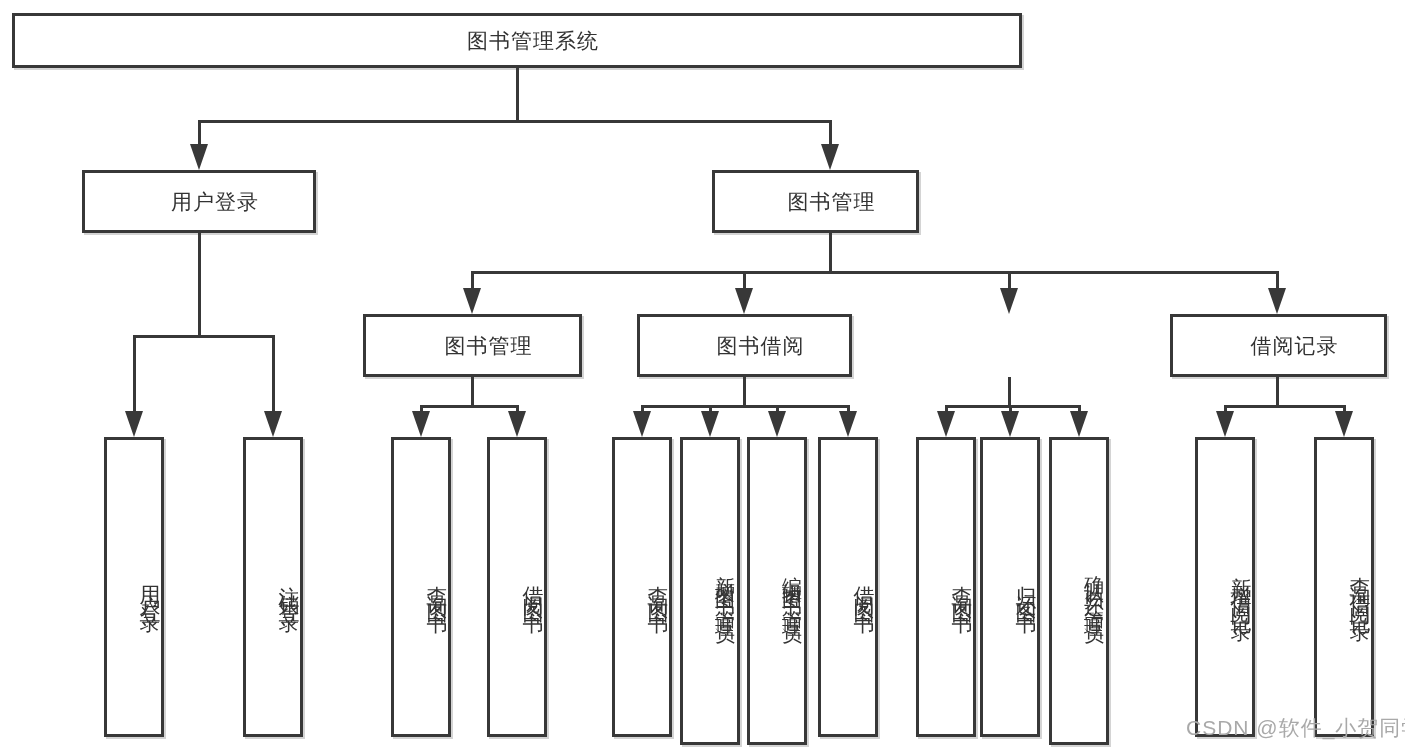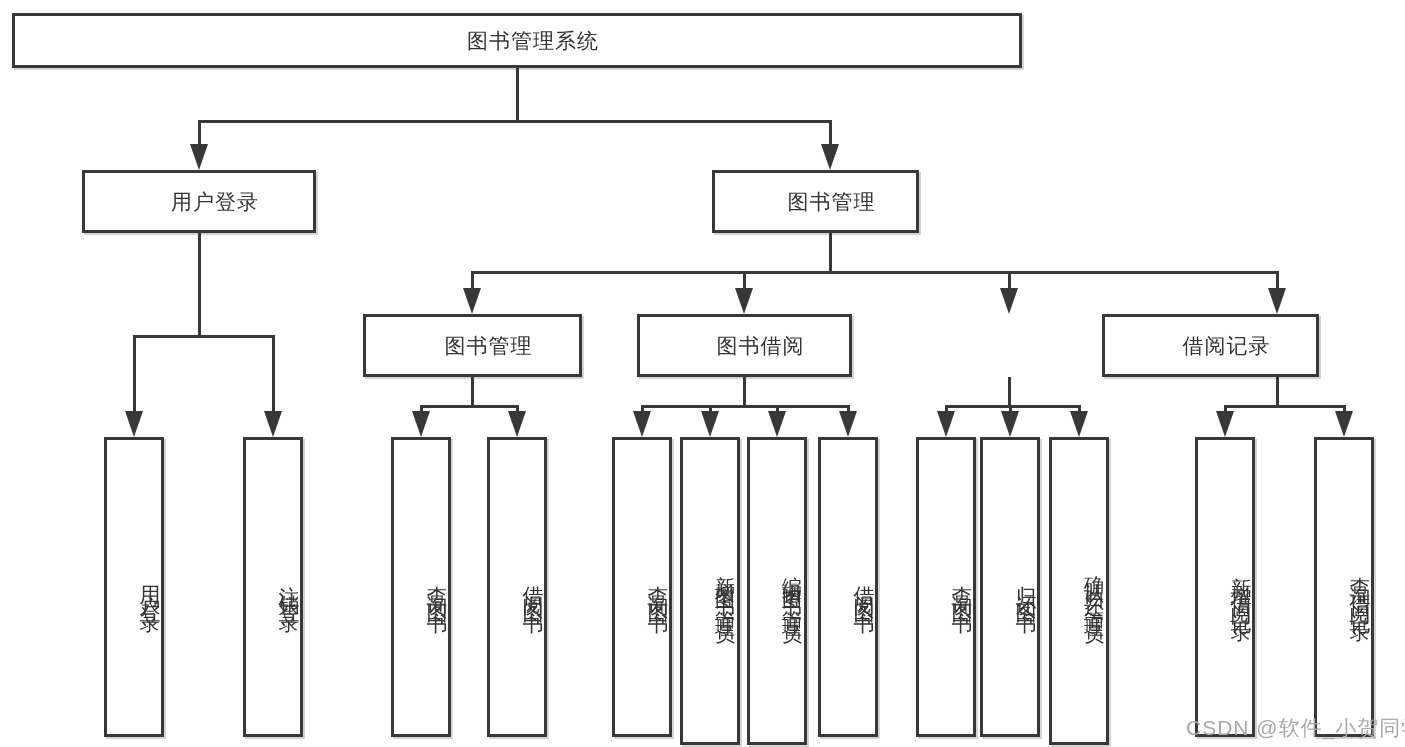--- a/index.html
+++ b/index.html
@@ -70,21 +70,21 @@
   <div class="arrow" style="left:1000px;top:288px;"></div>
   <div class="lv" style="left:1275.5px;top:271px;height:17px;"></div>
   <div class="arrow" style="left:1268px;top:288px;"></div>
 
   <div class="node" style="left:363px;top:314px;width:219px;height:63px;">
     <span class="hlbl">图书管理</span>
   </div>
   <div class="node" style="left:637px;top:314px;width:215px;height:63px;">
     <span class="hlbl">图书借阅</span>
   </div>
-  <div class="node" style="left:1102px;top:314px;width:217px;height:63px;justify-content:center;">
+  <div class="node" style="left:1170px;top:314px;width:217px;height:63px;justify-content:center;">
     <span class="hlbl">借阅记录</span>
   </div>
 
   <div class="lv" style="left:470.5px;top:377px;height:28px;"></div>
   <div class="lh" style="left:419.5px;top:405px;width:99px;"></div>
   <div class="lv" style="left:419.5px;top:405px;height:6px;"></div>
   <div class="arrow" style="left:412px;top:411px;"></div>
   <div class="lv" style="left:515.5px;top:405px;height:6px;"></div>
   <div class="arrow" style="left:508px;top:411px;"></div>
 

